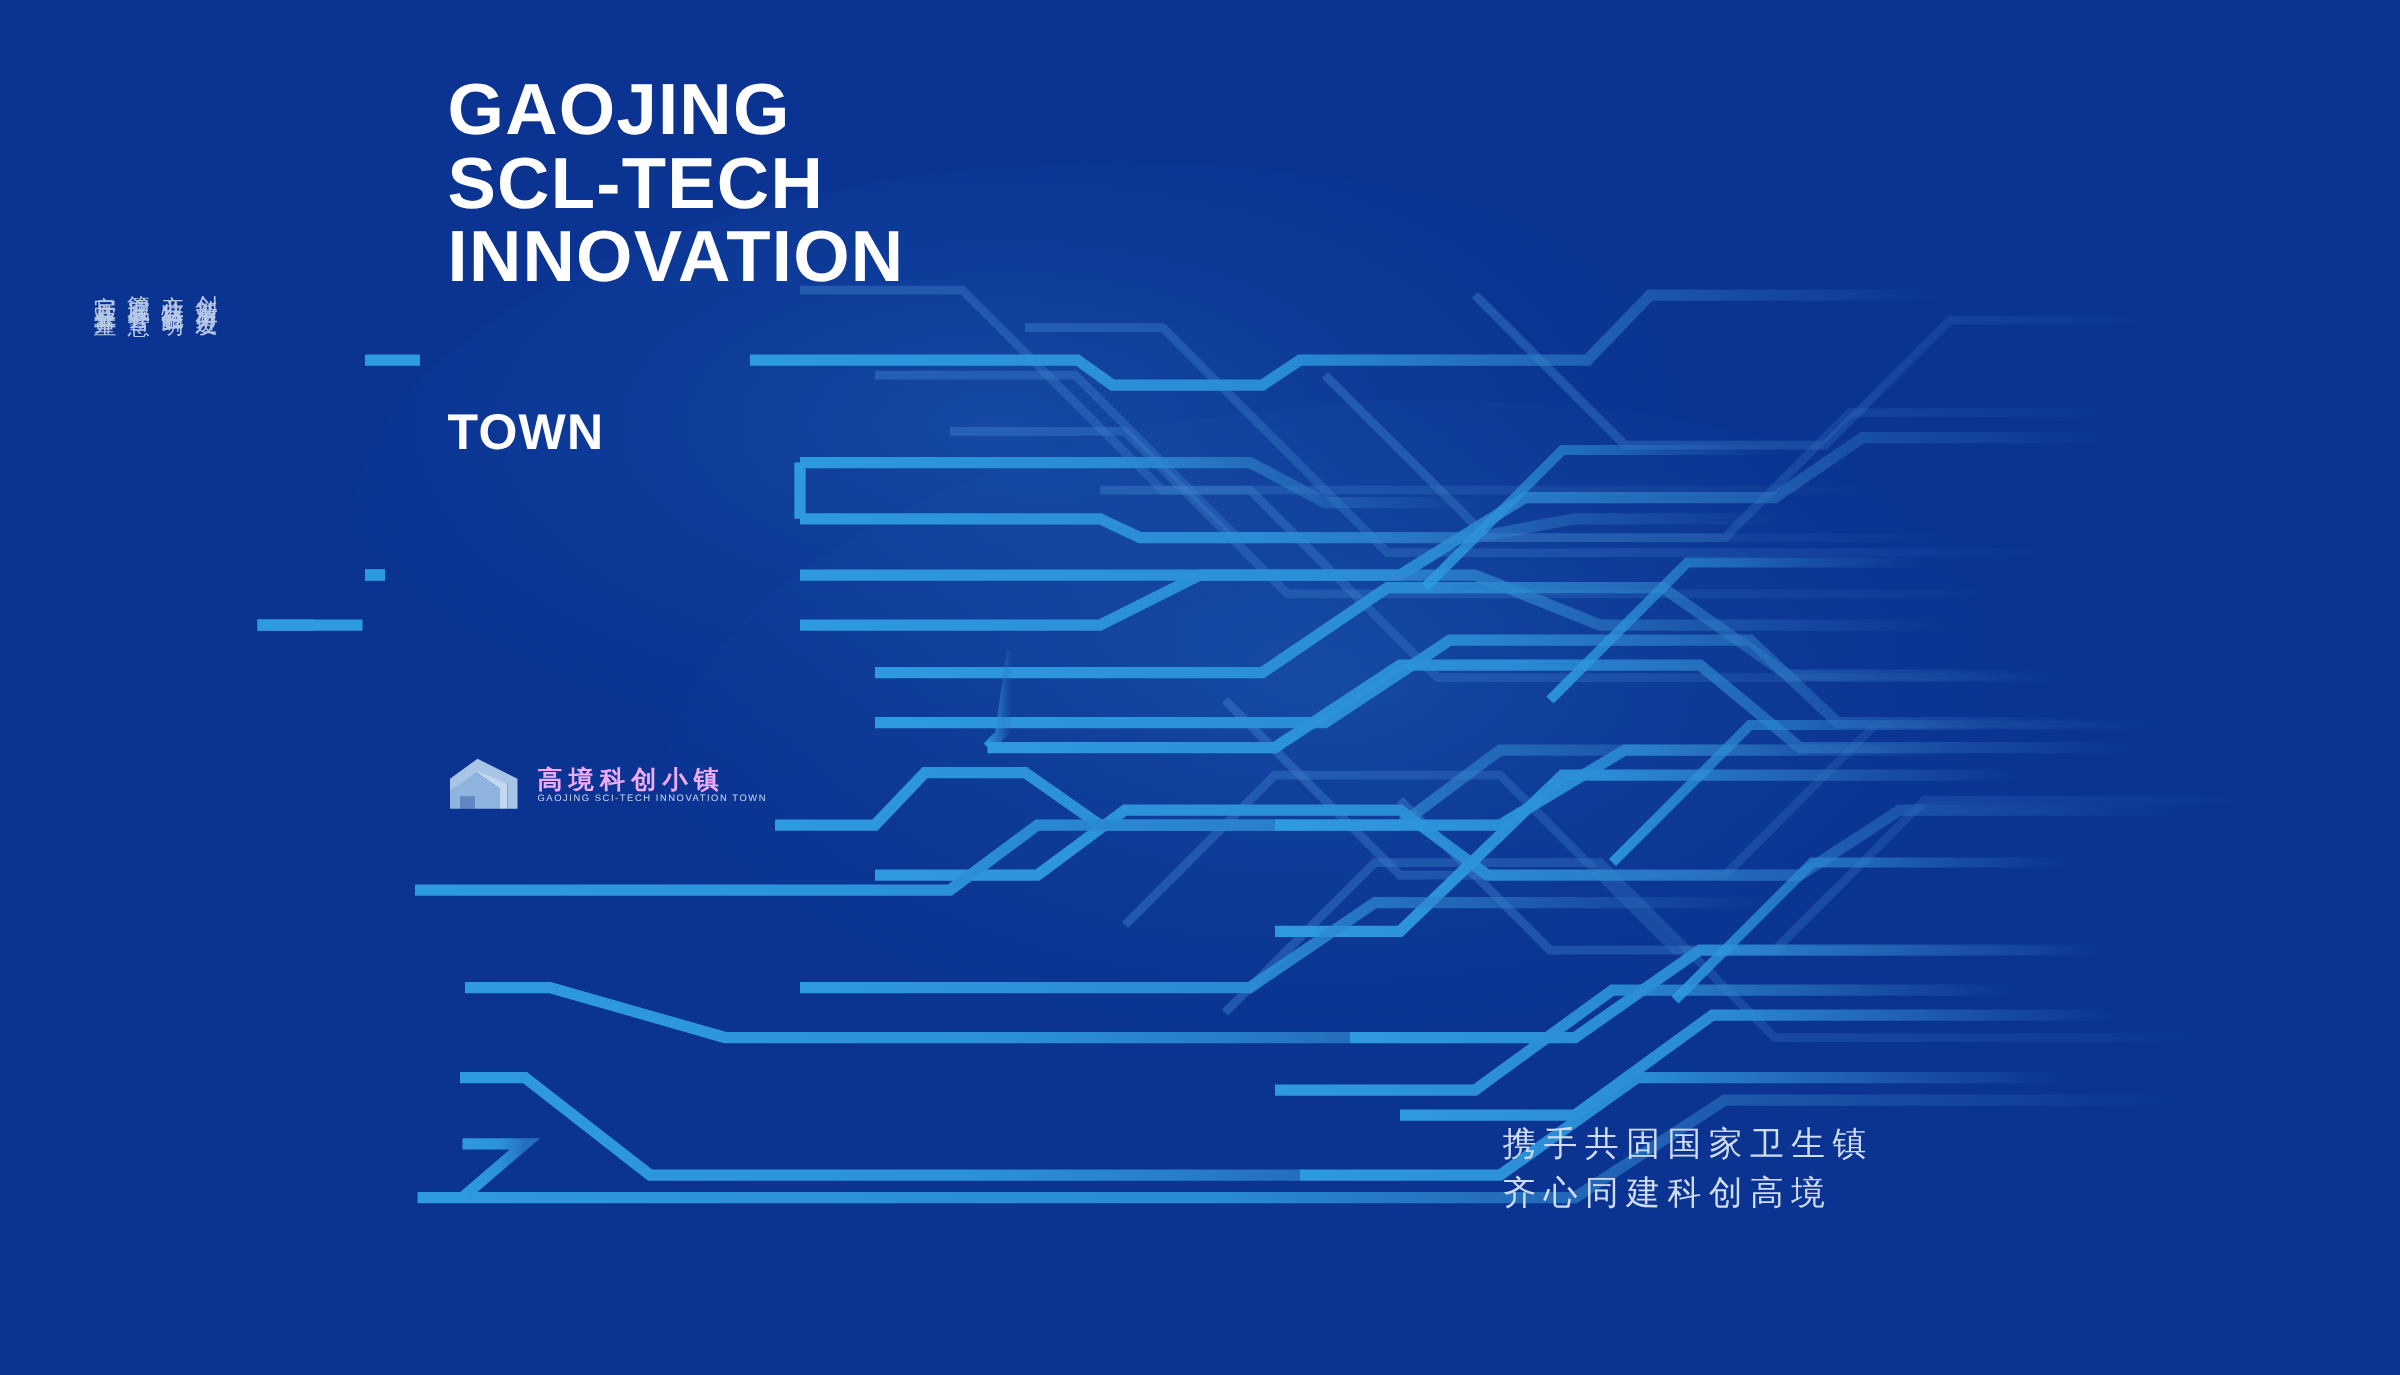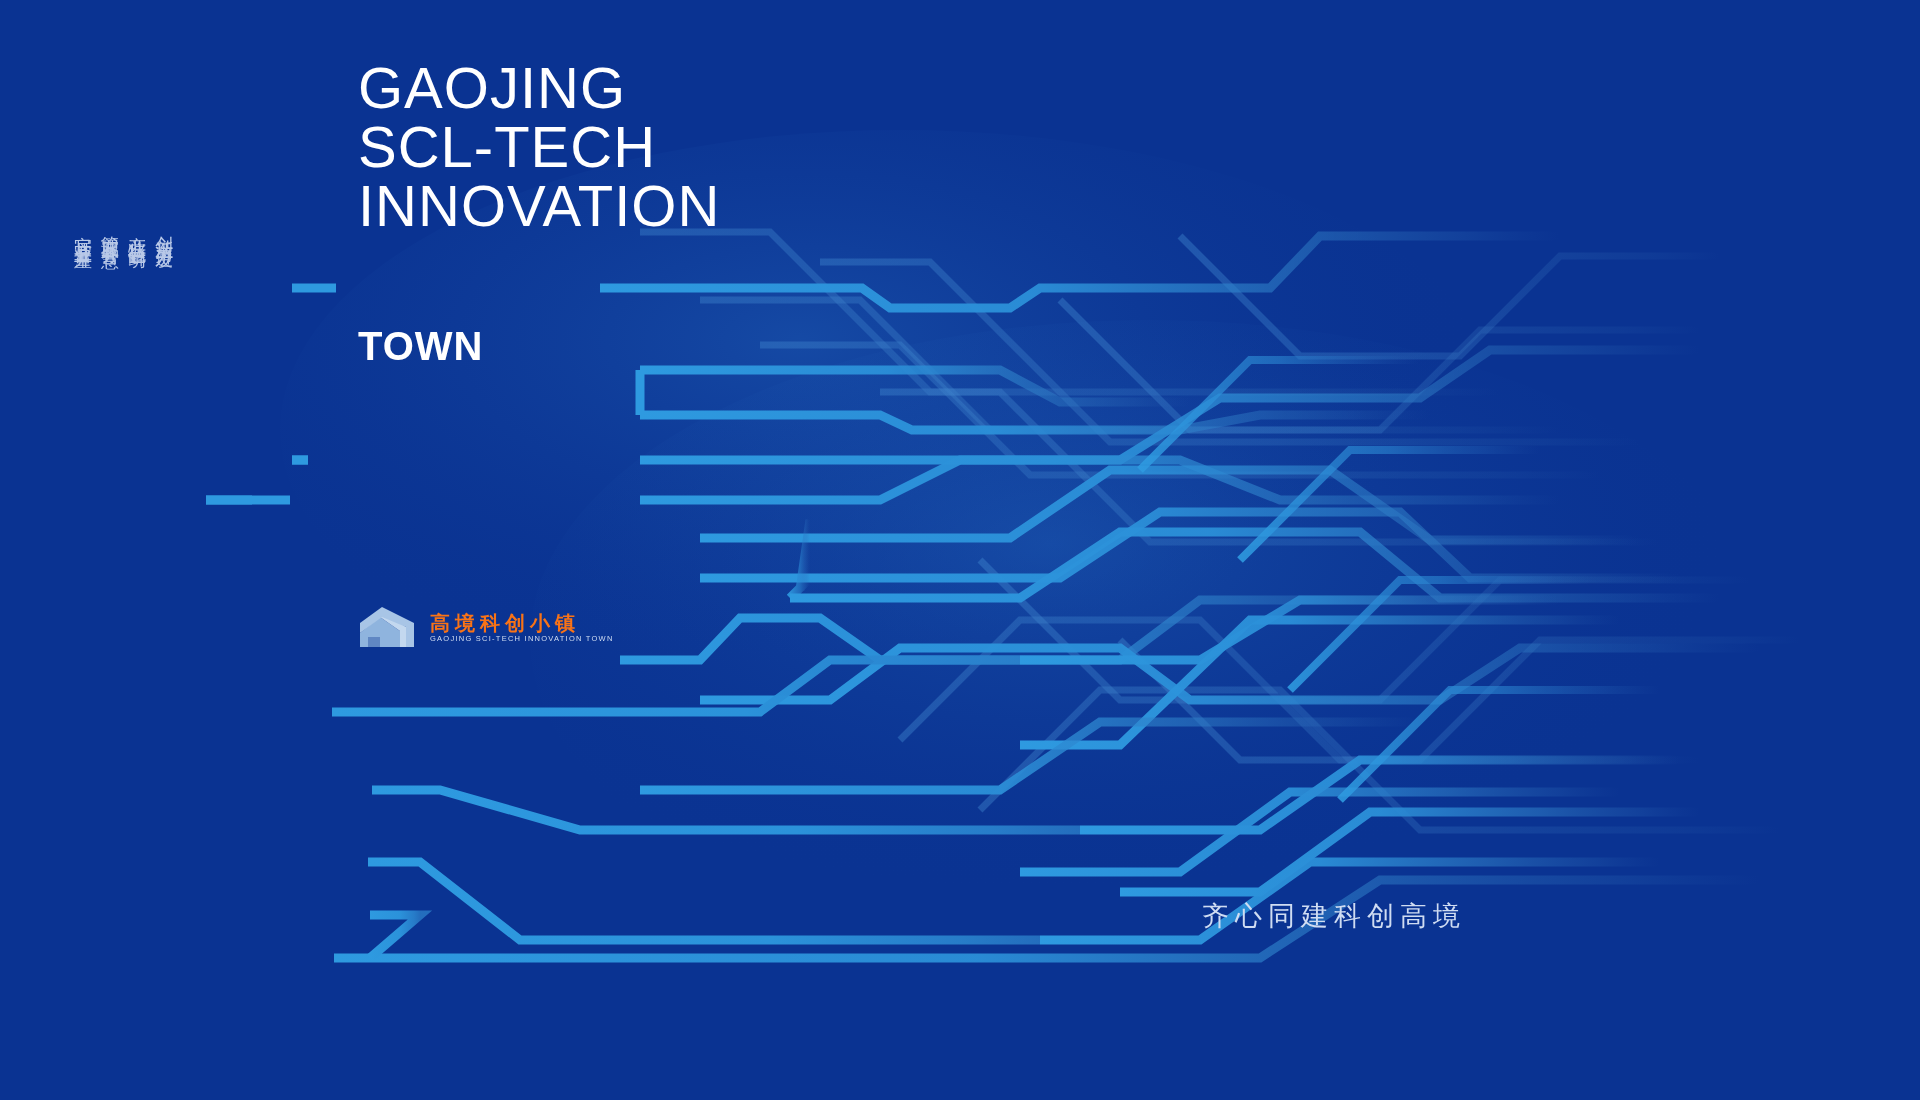--- a/index.html
+++ b/index.html
@@ -30,21 +30,21 @@
     font-family:"DejaVu Sans",sans-serif;
     line-height:1.28;
     white-space:nowrap;
   }
 
   
   .headline{
     position:absolute;
     left:358px; top:58px;
     color:#ffffff;
-    font-weight:normal;
+    font-weight:bold;
     font-size:58px;
     line-height:1.02;
     letter-spacing:1px;
     white-space:pre-line;
   }
   .headline-town{
     position:absolute;
     left:358px; top:324px;
     color:#ffffff;
     font-weight:bold;
@@ -55,21 +55,21 @@
   
   .logo{
     position:absolute;
     left:358px; top:607px;
     display:flex;align-items:center;gap:10px;
   }
   .logo-mark{width:62px;height:42px;display:block;}
   .logo-txt{display:flex;flex-direction:column;gap:2px;}
   .logo-cn{
     font-family:"DejaVu Sans",sans-serif;
-    font-size:20px;font-weight:bold;color:#f97316;
+    font-size:20px;font-weight:bold;color:#f0abfc;
     letter-spacing:5px;line-height:1;
   }
   .logo-en{
     font-size:7.5px;color:#cfdcf2;letter-spacing:1.25px;
     line-height:1;font-weight:normal;
   }
 
   
   .slogan{
     position:absolute;
@@ -237,16 +237,17 @@
       <polygon points="48,20 48,40 56,40 56,16 24,0 2,16 2,26 24,10" fill="#a8c5e6"></polygon>
       <rect x="10" y="30" width="12" height="10" fill="#0a3392" opacity="0.35"></rect>
     </svg>
     <div class="logo-txt">
       <div class="logo-cn">高境科创小镇</div>
       <div class="logo-en">GAOJING SCI-TECH INNOVATION TOWN</div>
     </div>
   </div>
 
   <div class="slogan">
+    <div>携手共固国家卫生镇</div>
     <div>齐心同建科创高境</div>
   </div>
 
 </div>
 
 </body></html>

